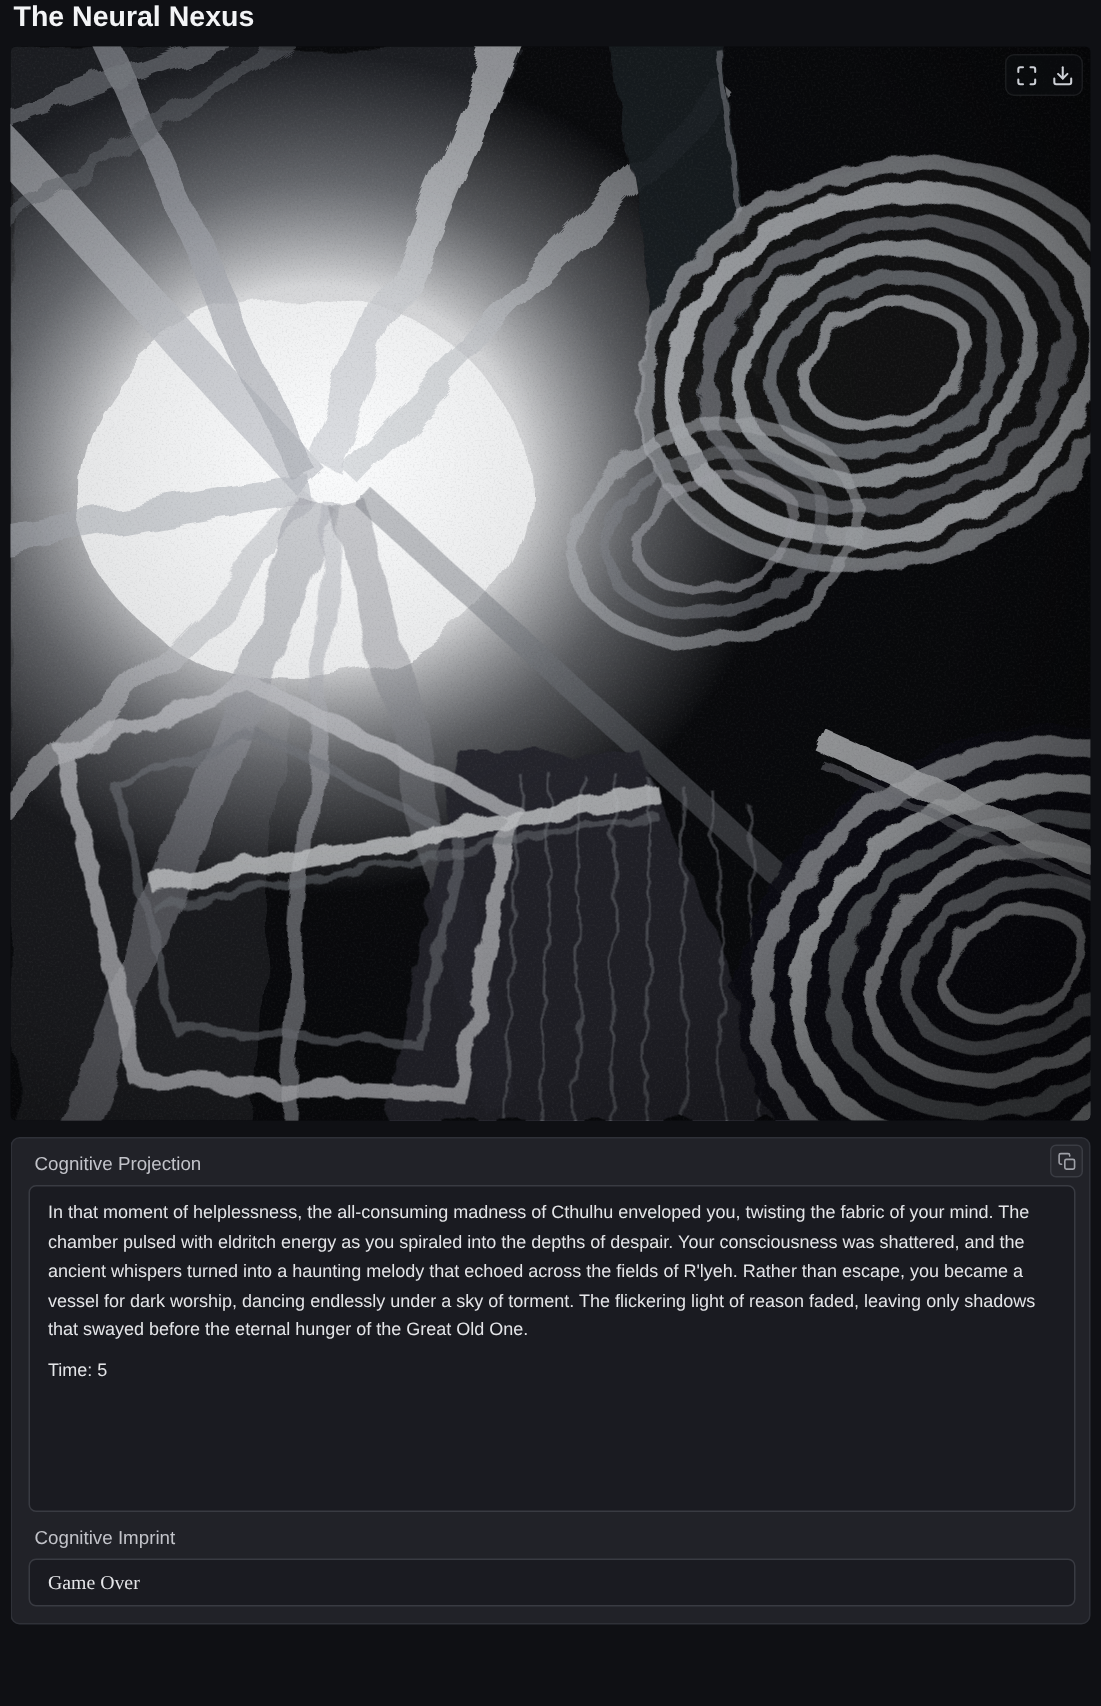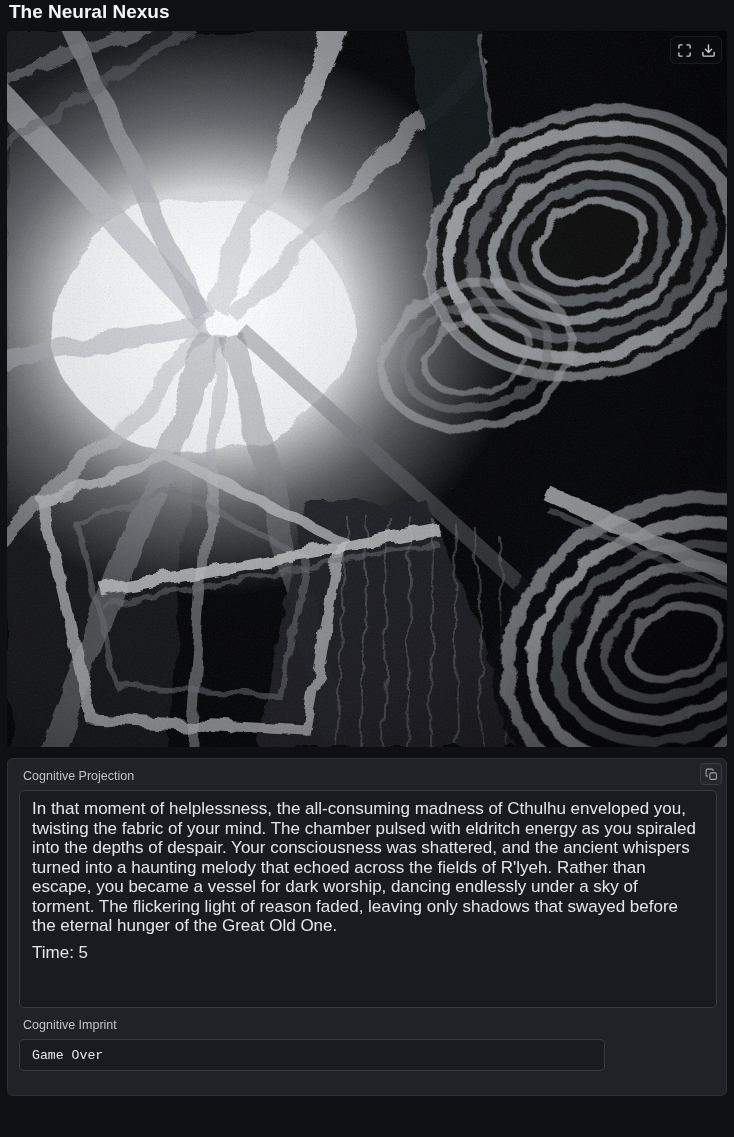--- a/index.html
+++ b/index.html
@@ -24,46 +24,46 @@
     border-radius:6px; padding:2px; z-index:5;
   }
   .icon-btn {
     width:22px; height:22px; display:flex; align-items:center; justify-content:center;
     background:transparent; border:none; border-radius:4px; cursor:pointer;
   }
   .icon-btn svg { stroke:#cdd0d6; }
   .panel {
     width:720px; margin-top:11px; background:#212228;
     border:1px solid #2f3138; border-radius:6px;
-    padding:9px 11px 24px 11px; position:relative;
+    padding:9px 11px 11px 11px; position:relative;
   }
   .copy-btn {
     position:absolute; top:4px; right:4px; width:22px; height:22px;
     background:#26272d; border:1px solid #3a3c43; border-radius:4px;
     display:flex; align-items:center; justify-content:center; cursor:pointer;
   }
   .copy-btn svg { stroke:#9fa1a8; }
   .field-label {
     font-size:12.5px; font-weight:500; color:#c2c3c9;
     height:16px; line-height:16px; margin:0 0 6px 4px;
   }
   .textbox {
     width:698px; height:218px; overflow:hidden;
     background:#1a1b21; border:1px solid #393b42; border-radius:5px;
-    padding:8px 12px; font-size:17px; line-height:19.5px; color:#e4e5e8;
+    padding:8px 12px; font-size:12px; line-height:19.5px; color:#e4e5e8;
     cursor:text;
   }
   .textbox p { margin:0 0 7px 0; }
   .textbox p:last-child { margin-bottom:0; }
   .gap { height:9px; }
   .text-input {
-    width:586px; height:32px; display:block;
+    width:698px; height:32px; display:block;
     background:#1a1b21; border:1px solid #393b42; border-radius:5px;
     padding:0 12px; font-size:13.2px; color:#e4e5e8;
-    font-family:Liberation Mono, monospace; outline:none;
+    font-family:Liberation Serif, serif; outline:none;
   }
   .primary-action {
     width:720px; height:33px; margin-top:9px;
     background:#55565e; border:1px solid #63646c; border-radius:5px;
     color:#f5f6f8; font-size:13.5px; font-weight:700;
     font-family:"Liberation Sans", sans-serif; cursor:pointer;
     display:flex; align-items:center; justify-content:center;
   }
 </style>
 </head>

